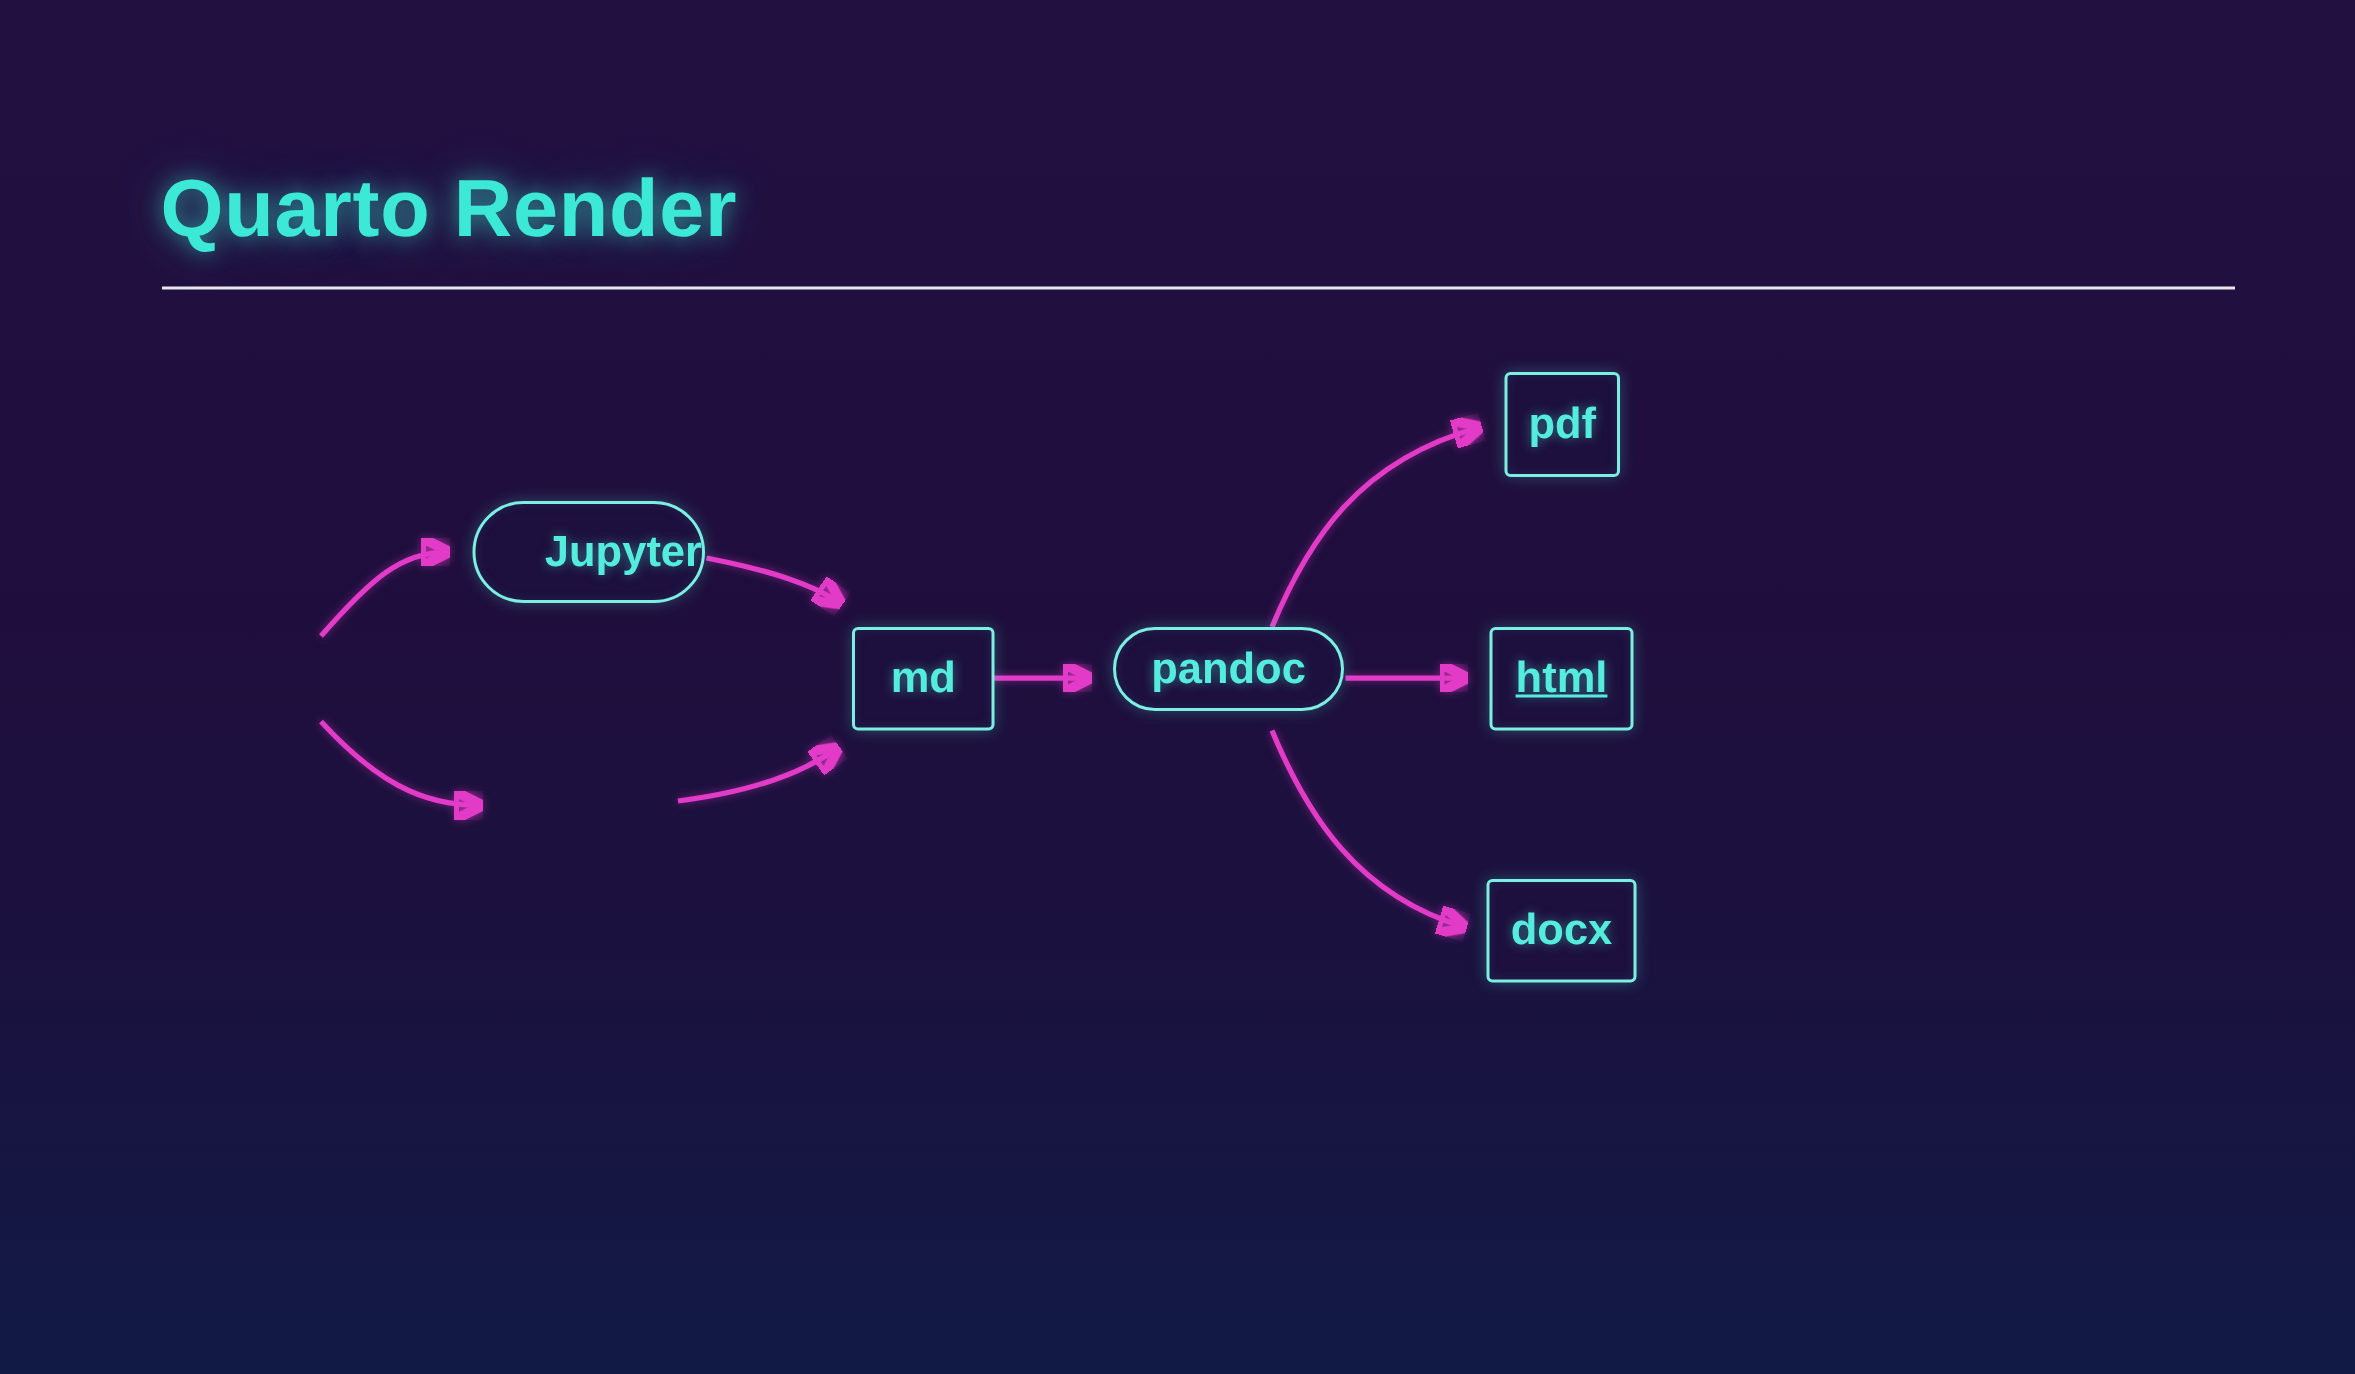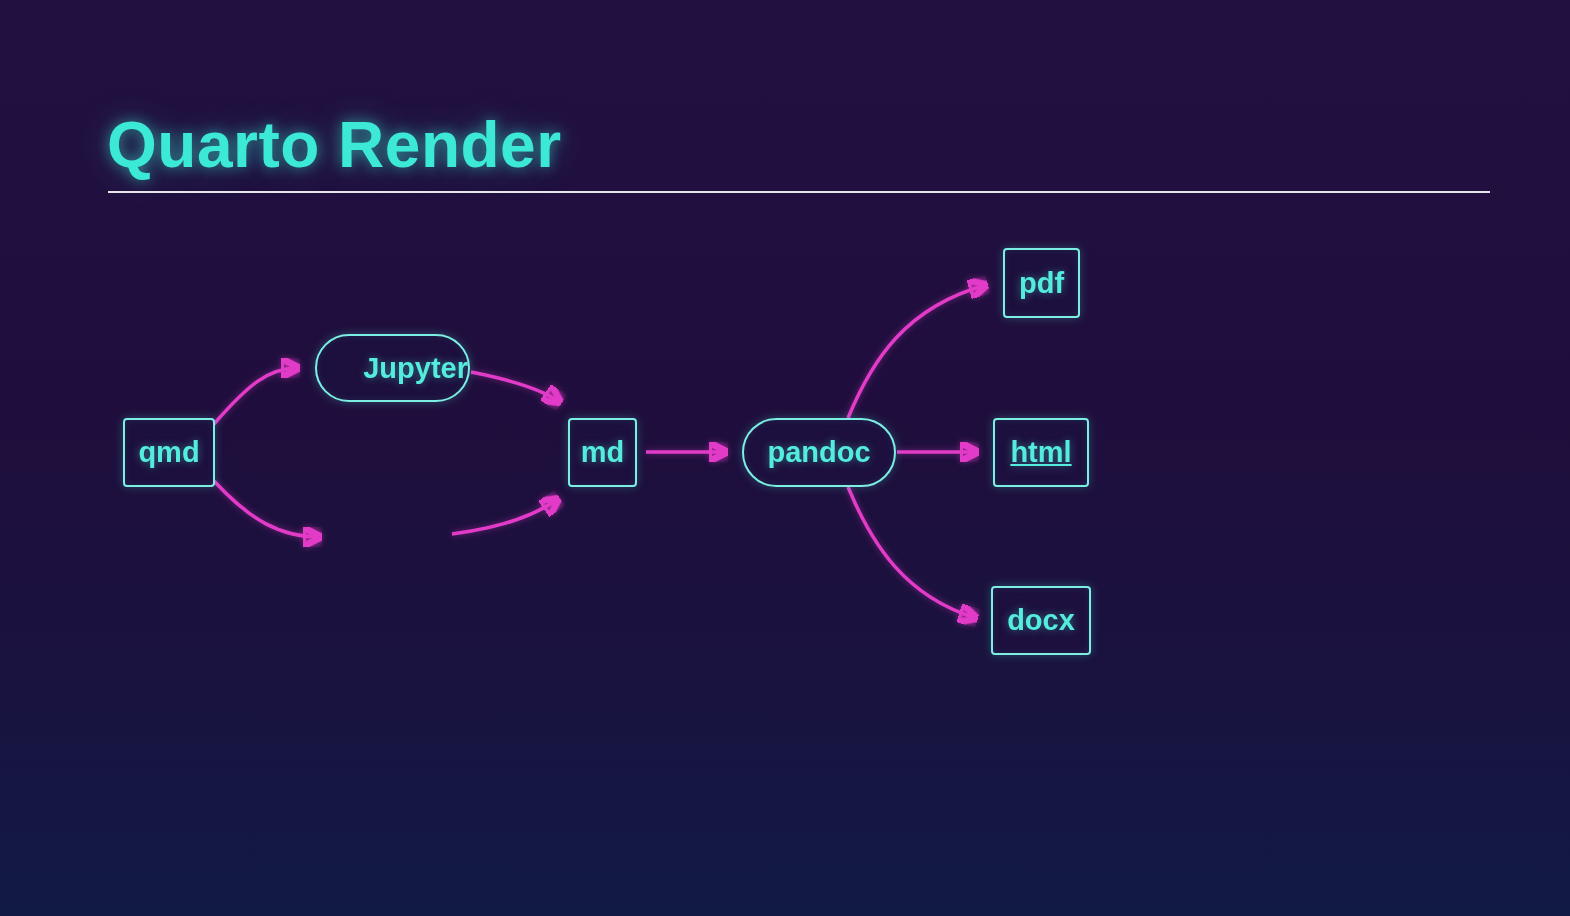--- a/index.html
+++ b/index.html
@@ -11,21 +11,21 @@
   }
   .slide {
     position: relative;
     width: 1570px; height: 916px;
     background: linear-gradient(180deg, #221041 0%, #1f0e3d 45%, #1a123f 72%, #111a45 100%);
     overflow: hidden;
   }
   .slide-title {
     position: absolute;
     left: 107px; top: 108px;
-    font-size: 64px;
+    font-size: 54px;
     font-weight: 700;
     letter-spacing: 0.5px;
     color: #3ce8d6;
     text-shadow: 0 0 14px rgba(60, 232, 214, 0.55), 0 0 36px rgba(60, 232, 214, 0.30);
   }
   .title-divider {
     position: absolute;
     left: 108px; top: 191px;
     width: 1382px; height: 2px;
     background: rgba(248, 248, 252, 0.92);
@@ -58,22 +58,22 @@
     font-weight: 700;
     box-shadow: 0 0 10px rgba(80, 230, 215, 0.28), inset 0 0 8px rgba(80, 230, 215, 0.10);
     text-shadow: 0 0 8px rgba(80, 236, 220, 0.45);
   }
   .node.rect { border-radius: 4px; }
   .node.pill { border-radius: 36px; }
 
   #node-qmd     { left: 123px;  top: 418px; width: 92px;  height: 69px; }
   #node-jupyter { left: 315px;  top: 334px; width: 155px; height: 68px; justify-content: flex-end; }
   #node-knitr   { left: 336px;  top: 503px; width: 115px; height: 68px; }
-  #node-md      { left: 568px;  top: 418px; width: 69px;  height: 69px; align-items: center; }
-  #node-pandoc  { left: 742px;  top: 418px; width: 154px; height: 69px; }
+  #node-md      { left: 568px;  top: 418px; width: 95px;  height: 69px; align-items: center; }
+  #node-pandoc  { left: 742px;  top: 418px; width: 154px; height: 56px; }
   #node-pdf     { left: 1003px; top: 248px; width: 77px;  height: 70px; }
   #node-html    { left: 993px;  top: 418px; width: 96px;  height: 69px; text-decoration: underline; }
   #node-docx    { left: 991px;  top: 586px; width: 100px; height: 69px; }
 
   .footer-note {
     position: absolute;
     left: 108px; top: 678px;
     font-size: 31px;
     font-weight: 600;
     color: #3ee8d6;
@@ -105,23 +105,20 @@
       <path d="M 214 424 C 248 385 268 368 298 368" marker-end="url(#arrow)"></path>
       <path d="M 214 481 C 250 520 280 537 320 537" marker-end="url(#arrow)"></path>
       <path d="M 471 372 C 512 380 541 389 560 402" marker-end="url(#arrow)"></path>
       <path d="M 452 534 C 500 528 534 516 558 499" marker-end="url(#arrow)"></path>
       <path d="M 646 452 L 726 452" marker-end="url(#arrow)"></path>
       <path d="M 848 418 C 872 360 906 307 986 285" marker-end="url(#arrow)"></path>
       <path d="M 897 452 L 977 452" marker-end="url(#arrow)"></path>
       <path d="M 848 487 C 872 545 906 597 976 618" marker-end="url(#arrow)"></path>
     </svg>
 
-    <div class="node rect" id="node-qmd">
-      <span>qmd</span>
-    </div>
     <div class="node pill" id="node-jupyter">
       <span>Jupyter</span>
     </div>
     <div class="node rect" id="node-md">
       <span>md</span>
     </div>
     <div class="node pill" id="node-pandoc">
       <span>pandoc</span>
     </div>
     <div class="node rect" id="node-pdf">

